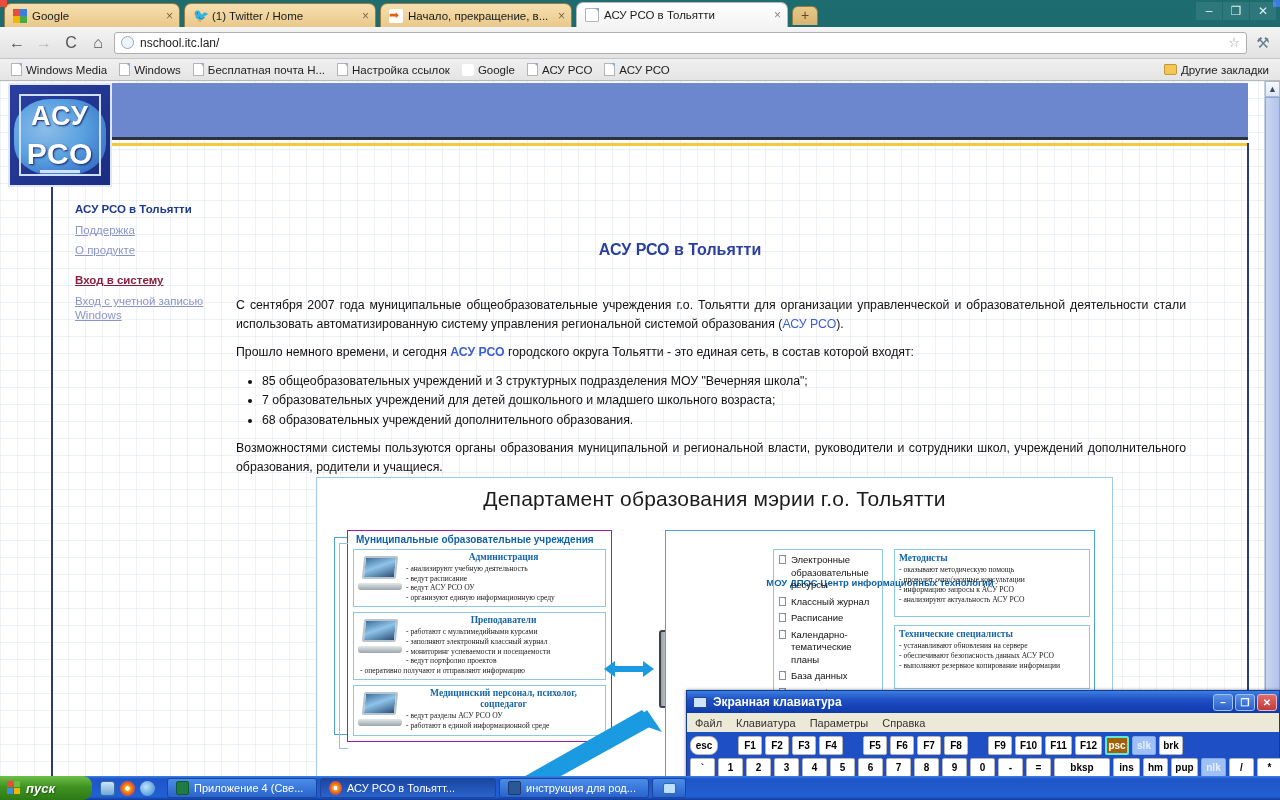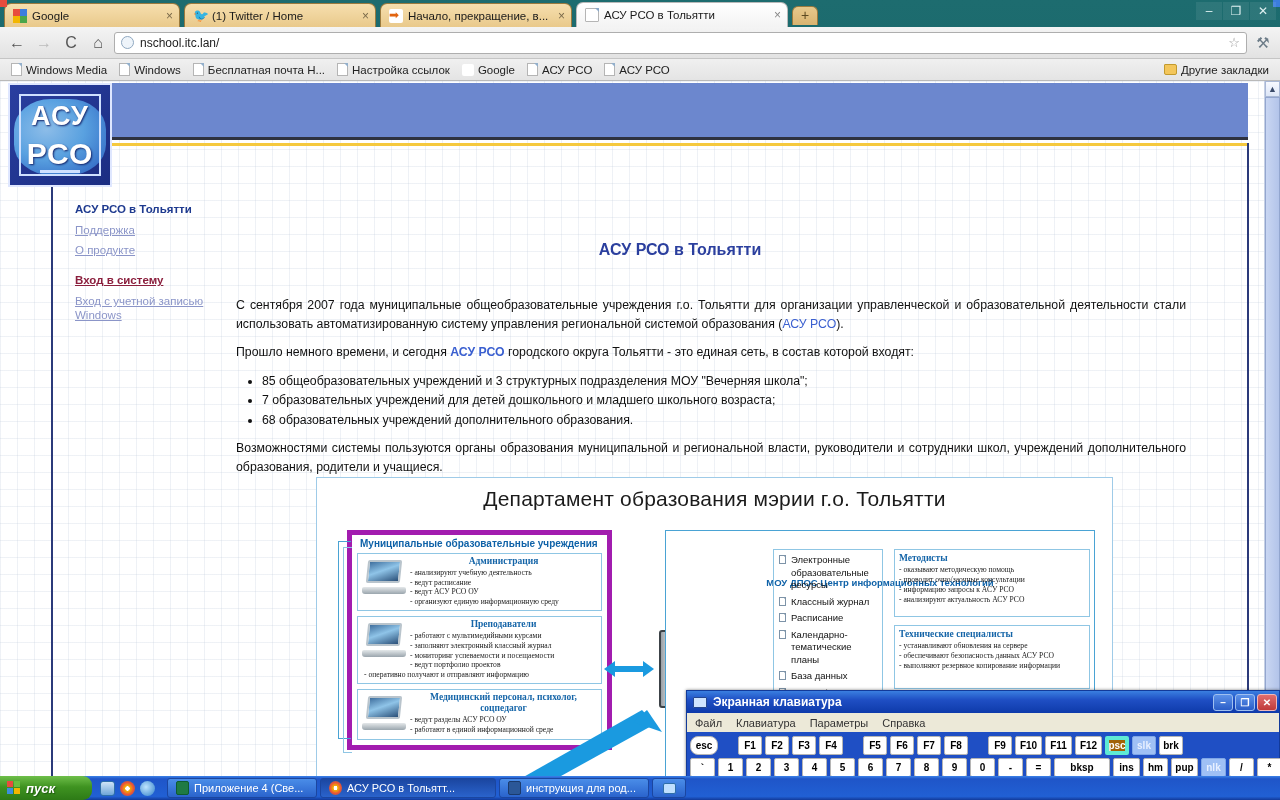--- a/index.html
+++ b/index.html
@@ -135,21 +135,21 @@
               color:#111; line-height:18.5px; }
   .maintext p { text-align: justify; margin-bottom: 10px; }
   .maintext ul { margin: 0 0 10px 26px; }
   .maintext li { margin-bottom: 1px; }
   .lnk { color:#3a5fd0; }
 
   
   .diagram { position:absolute; left:316px; top:396px; width:797px; height:360px;
              background:#fff; border:1px solid #9fcbe8; }
   .dg-title { text-align:center; font-size:21px; color:#1b1b1b; padding-top:9px; letter-spacing:.2px;}
-  .dg-left { position:absolute; left:30px; top:52px; width:265px; border:5px solid #a21caf;
+  .dg-left { position:absolute; left:30px; top:52px; width:265px; border:1px solid #a21caf;
              background:#fff; }
   .dg-left::before{content:"";position:absolute;left:-14px;top:6px;width:12px;bottom:6px;
                    border:1px solid #4aa3d4;border-right:none;}
   .dg-left::after{content:"";position:absolute;left:-9px;top:12px;width:8px;bottom:-8px;
                   border:1px solid #8fc6e4;border-right:none;}
   .dg-left-title { color:#0f62a8; font-weight:bold; font-size:10px; padding:3px 4px 4px 8px; }
   .cardbox { border:1px solid #8fc6e4; margin:0 5px 5px 5px; padding:2px 4px 4px 4px;
              display:flex; gap:4px; align-items:flex-start; }
   .laptop { width:44px; height:34px; flex:0 0 44px; position:relative; margin-top:4px; }
   .laptop .scr { position:absolute; left:5px; top:0; width:34px; height:23px;
@@ -213,21 +213,21 @@
             justify-content:center; color:#fff; font-size:10px; }
   .oskbtn.close { background:linear-gradient(#e06e6e,#c03a3a); border-color:#f0b8b8; }
   #osk .menubar { height:19px; background:#ece9d8; display:flex; align-items:center;
                   gap:14px; padding:0 8px; font-size:11px; color:#333; }
   #osk .keys { padding:4px 3px; }
   .krow { display:flex; gap:3px; margin-bottom:3px; }
   .key { height:19px; min-width:19px; background:#fff; border:1px solid #b5b5b5; border-radius:2px;
          color:#000; font-size:10px; font-weight:bold; display:flex; align-items:center;
          justify-content:center; padding:0 3px; }
   .key.dim { background:#9fc0f5; color:#e8f0ff; border-color:#7fa6e6; }
-  .key.led { background:#a16207; color:#fff; border:4px solid #5eead4; }
+  .key.led { background:#a16207; color:#fff; border:2px solid #5eead4; }
   .gap { width: 14px; flex: 0 0 14px; }
 
   
   #taskbar { position:absolute; left:0; bottom:0; width:1280px; height:24px;
              background:linear-gradient(#3c82e8,#1f55c8 12%,#2160d4 85%,#123a9a);
              display:flex; align-items:center; }
   .startbtn { width:92px; height:24px; display:flex; align-items:center; gap:5px; padding-left:7px;
               background:linear-gradient(#6fbf4a,#3f9321 45%,#2d7a16);
               border-radius:0 9px 9px 0; color:#fff; font-size:13px; font-weight:bold;
               font-style:italic; text-shadow:1px 1px 1px #1d5a0d; }

